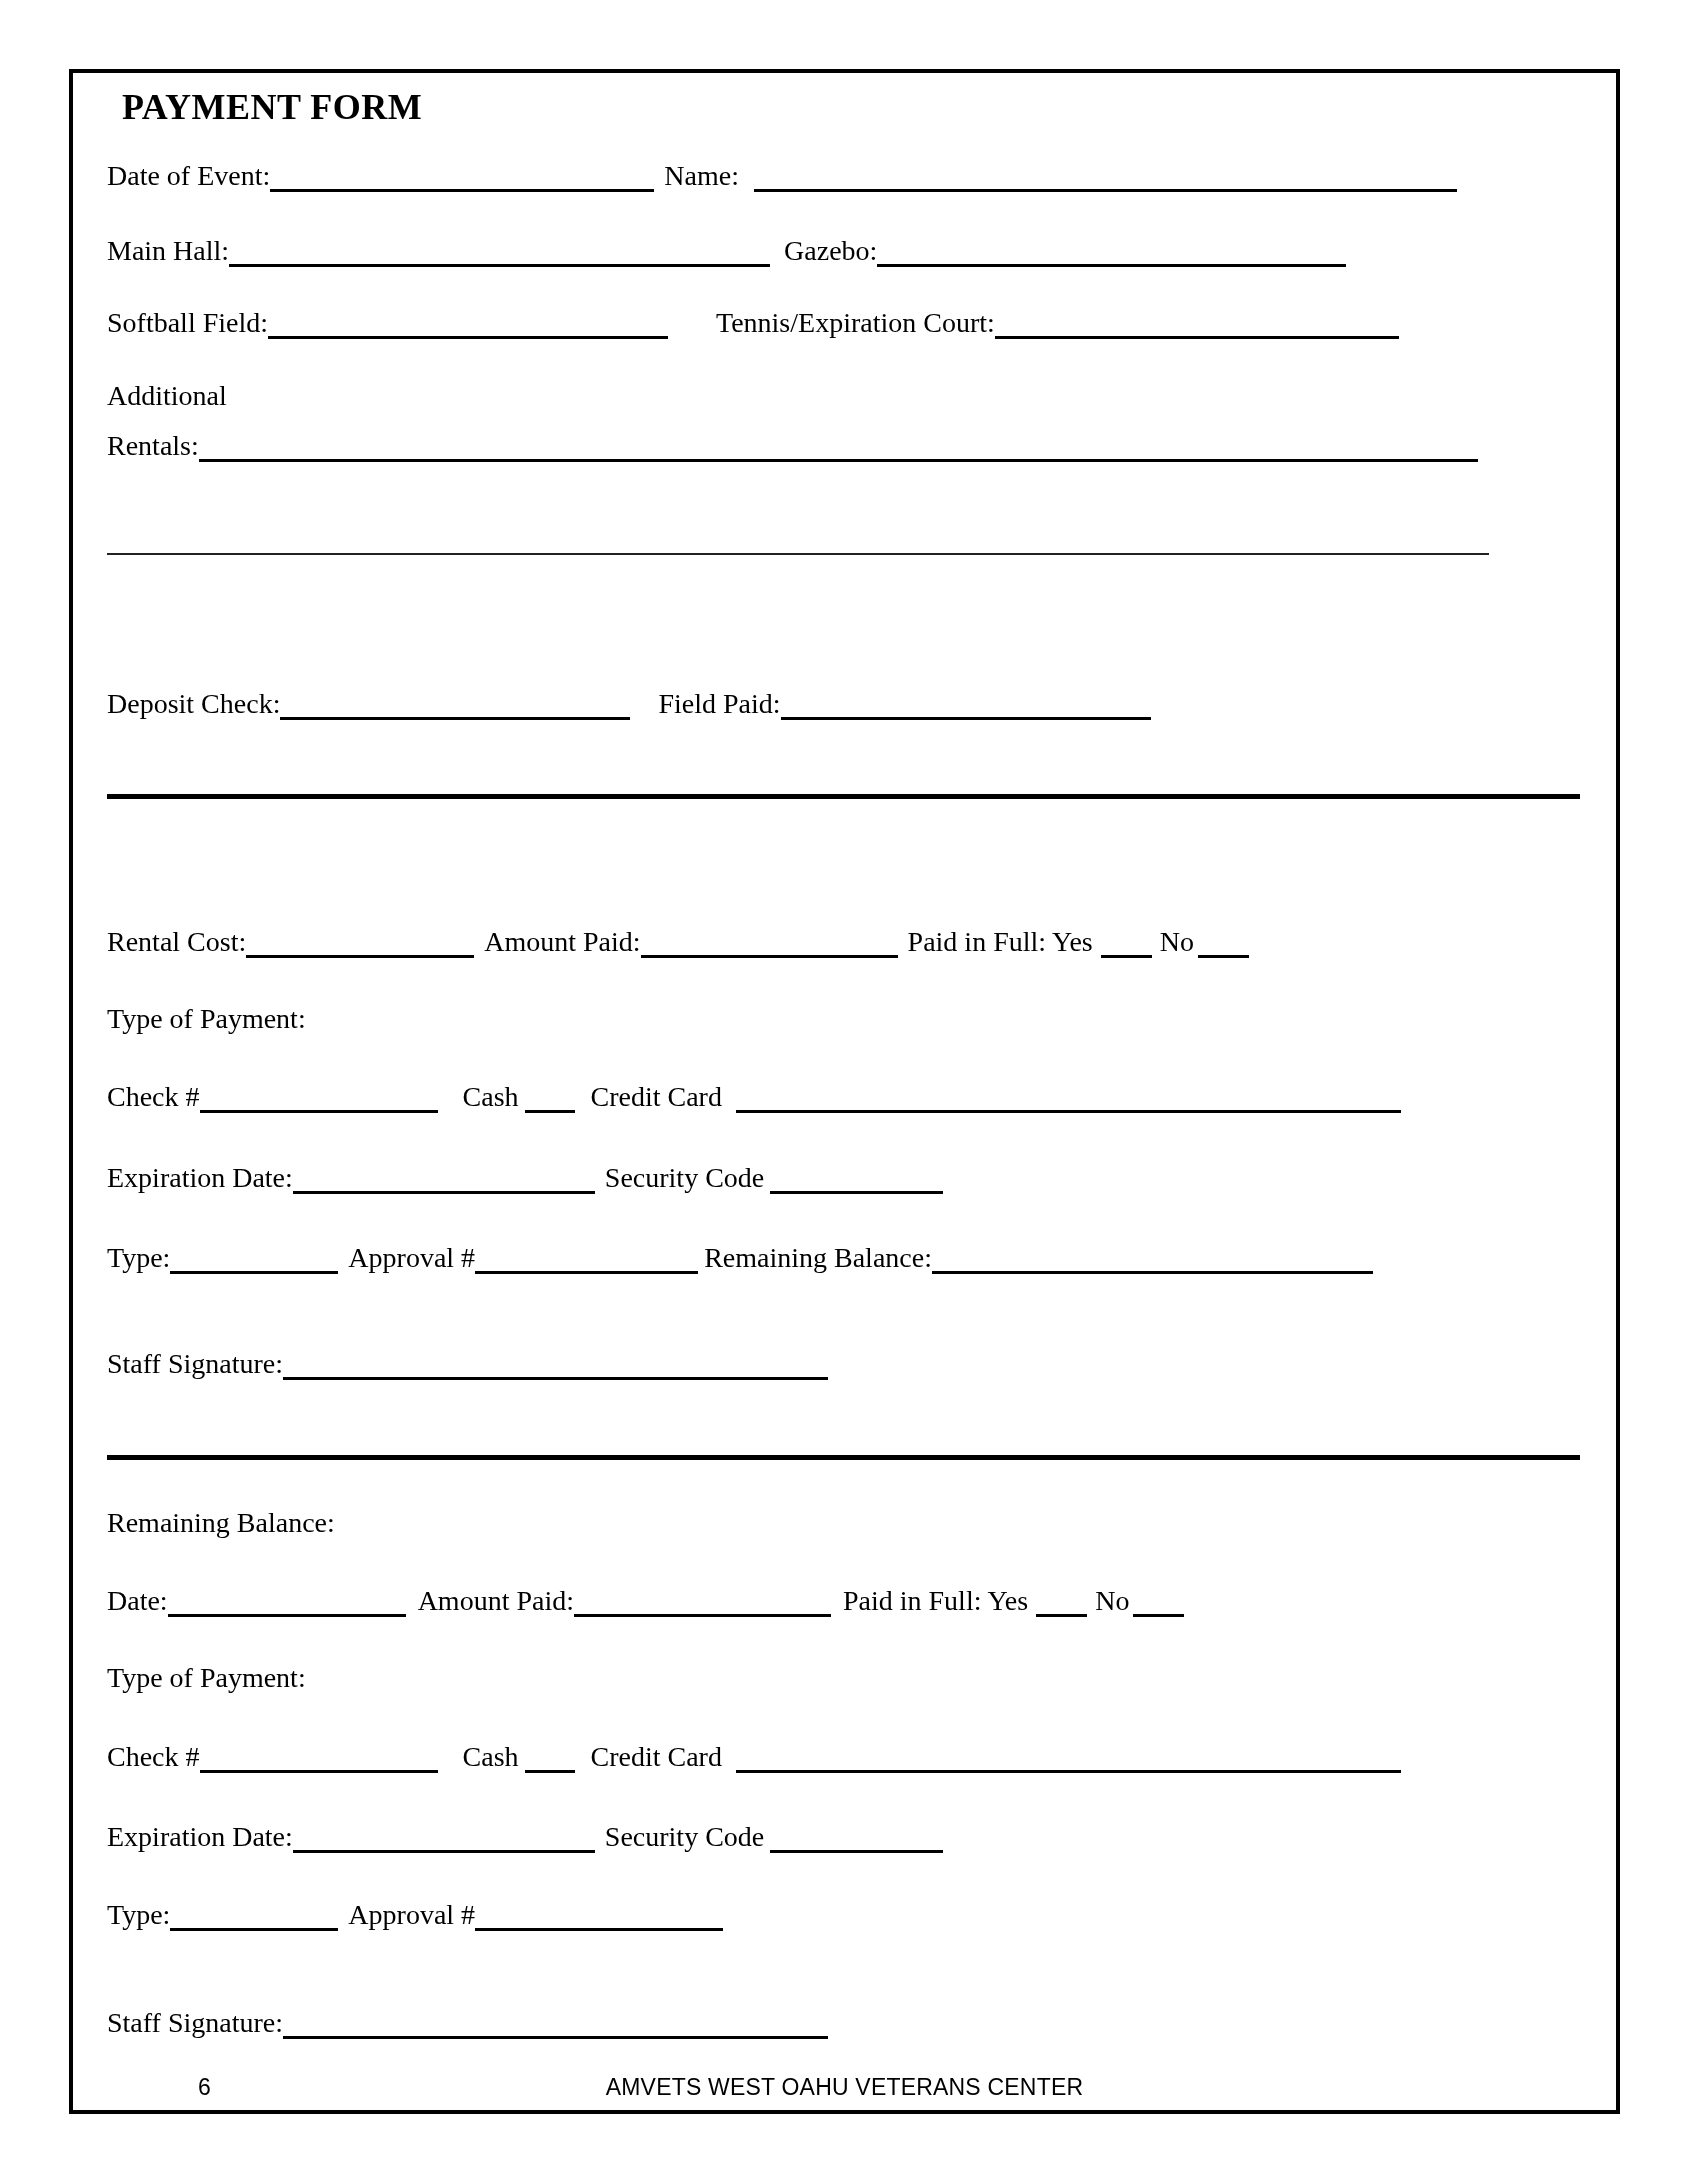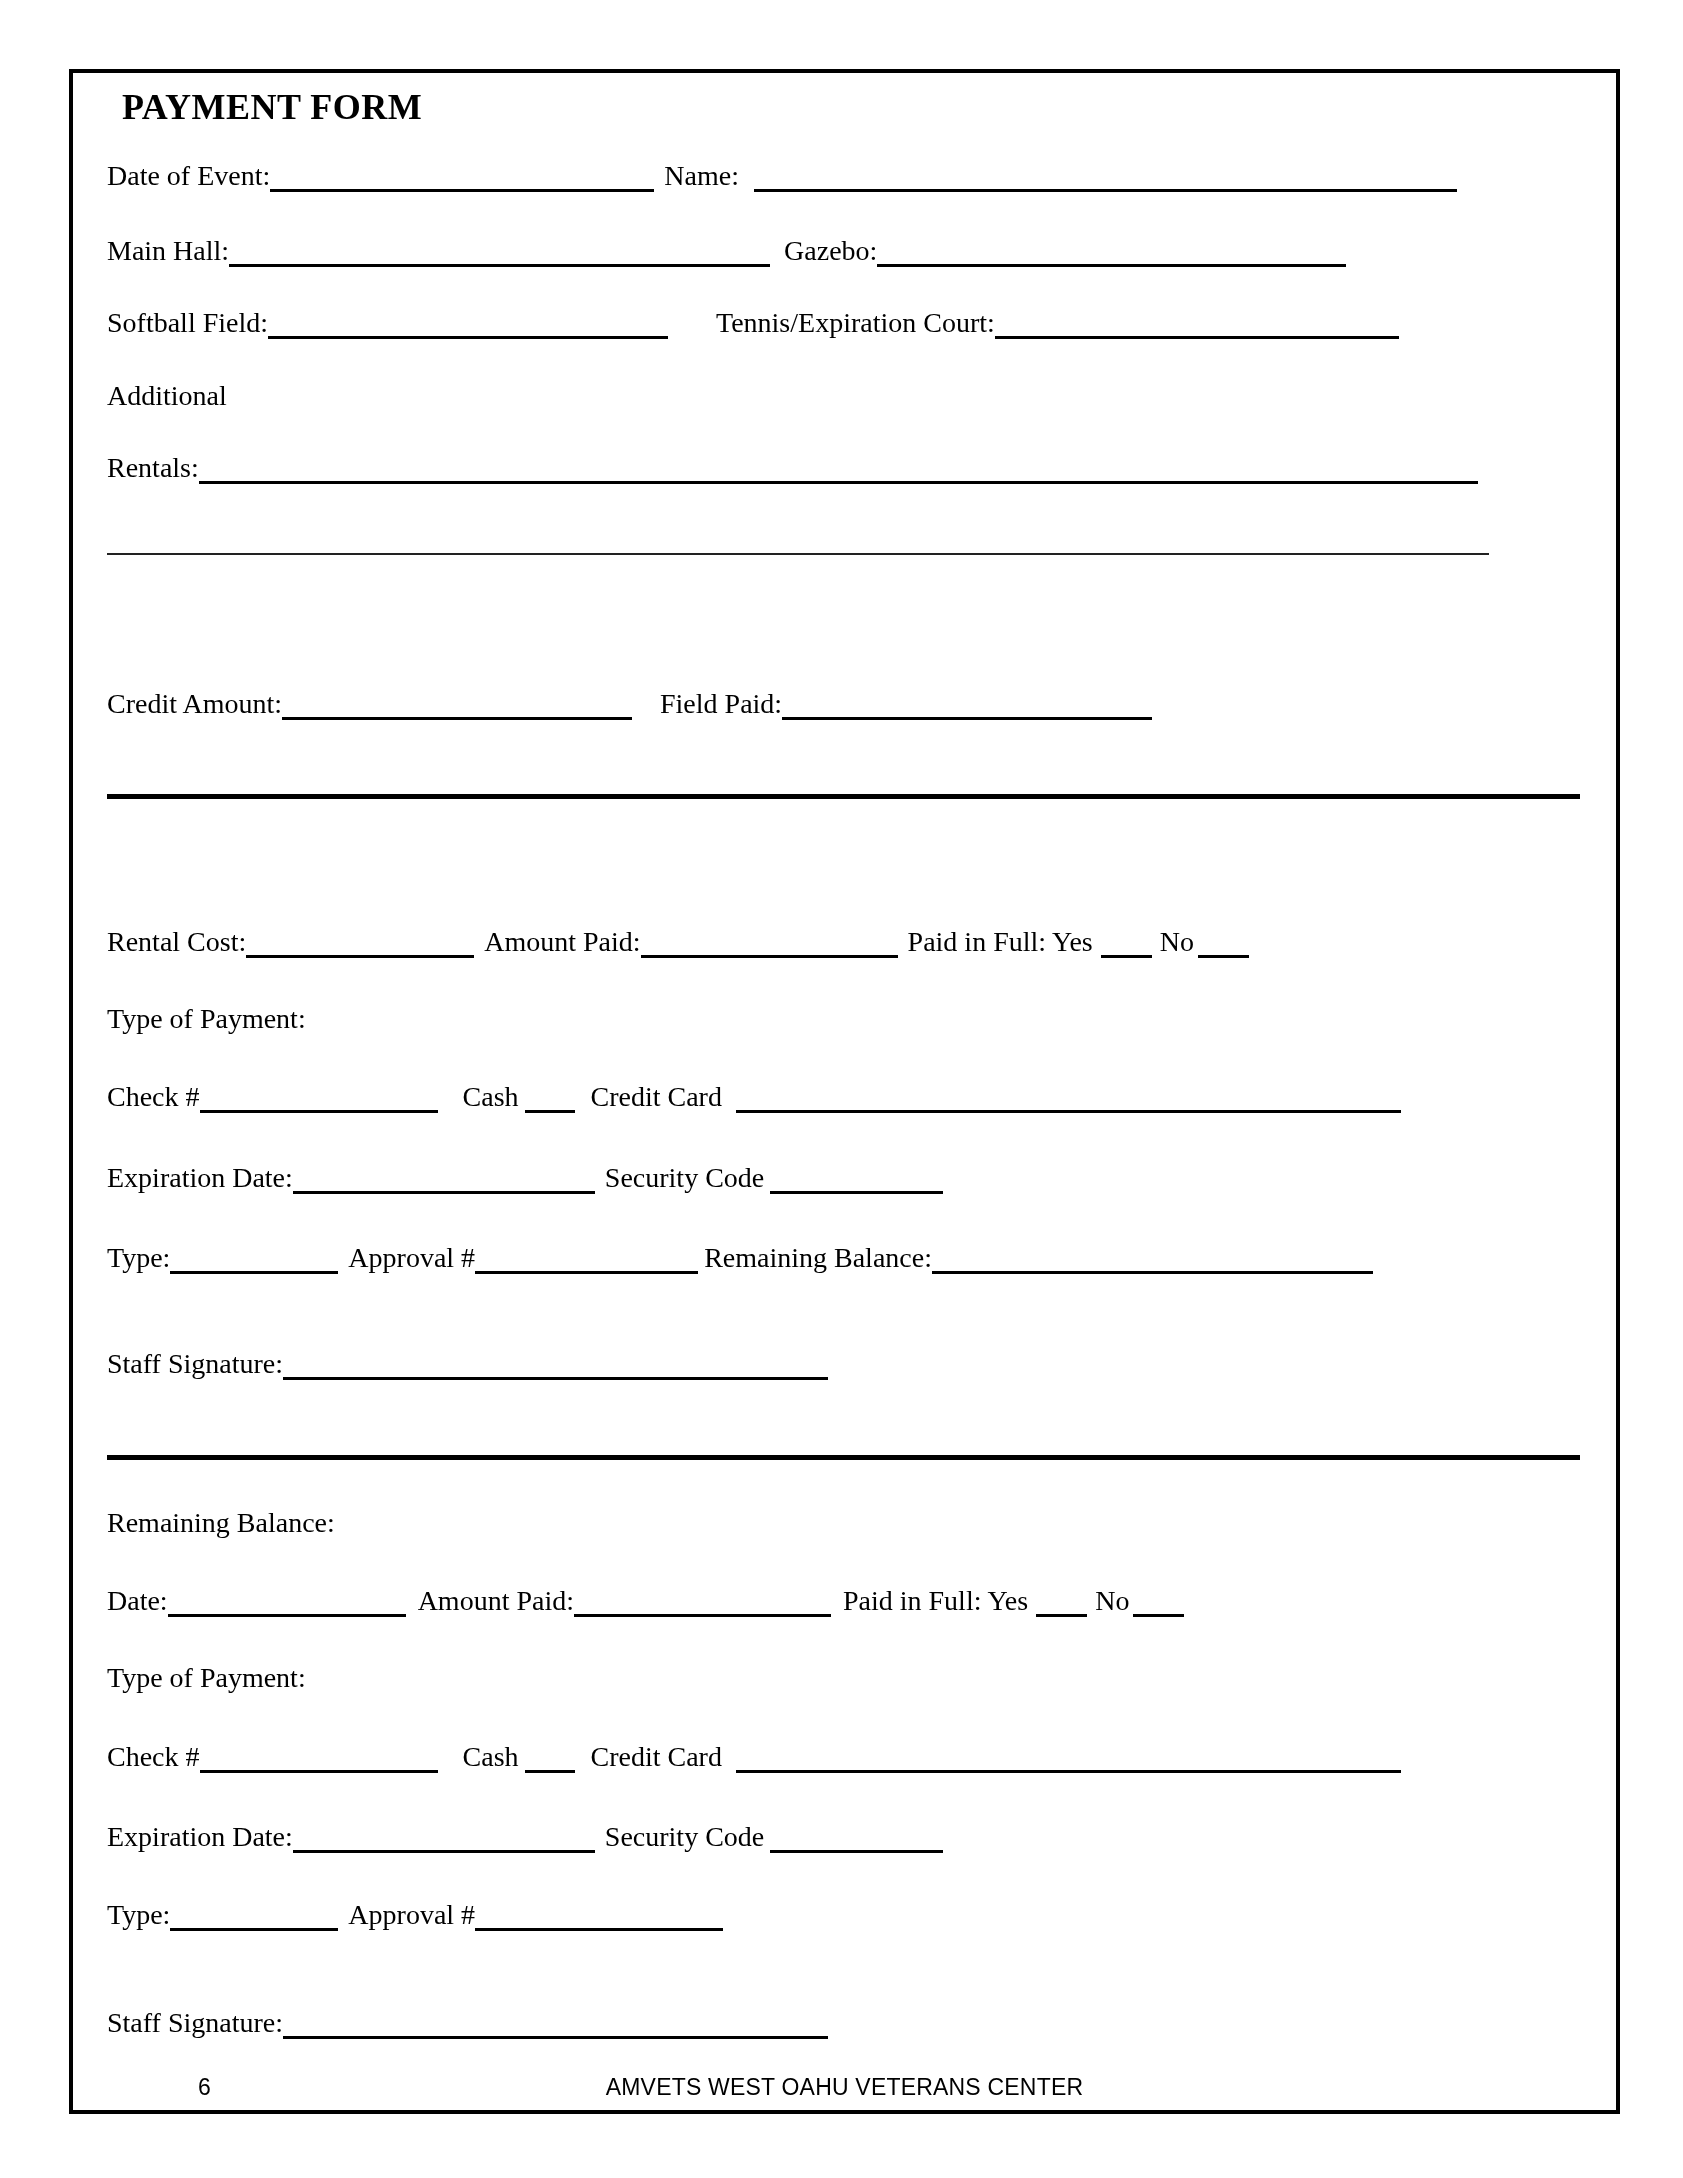--- a/index.html
+++ b/index.html
@@ -89,25 +89,25 @@
   <h1 class="title">PAYMENT FORM</h1>
 
   <div class="row" style="top:158px"><span>Date of Event:</span><span class="fld" style="width:384px"></span><span style="margin-left:10px">Name:</span><span class="fld" style="width:703px;margin-left:15px"></span></div>
 
   <div class="row" style="top:233px"><span>Main Hall:</span><span class="fld" style="width:541px"></span><span style="margin-left:14px">Gazebo:</span><span class="fld" style="width:469px"></span></div>
 
   <div class="row" style="top:305px"><span>Softball Field:</span><span class="fld" style="width:400px"></span><span style="margin-left:48px">Tennis/Expiration Court:</span><span class="fld" style="width:404px"></span></div>
 
   <div class="row" style="top:378px"><span>Additional</span></div>
 
-  <div class="row" style="top:450px"><span>Rentals:</span><span class="fld" style="width:1279px"></span></div>
+  <div class="row" style="top:428px"><span>Rentals:</span><span class="fld" style="width:1279px"></span></div>
 
   <div class="thin" style="top:553px"></div>
 
-  <div class="row" style="top:686px"><span>Credit Amount:</span><span class="fld" style="width:350px"></span><span style="margin-left:28px">Field Paid:</span><span class="fld" style="width:370px"></span></div>
+  <div class="row" style="top:686px"><span>Deposit Check:</span><span class="fld" style="width:350px"></span><span style="margin-left:28px">Field Paid:</span><span class="fld" style="width:370px"></span></div>
 
   <div class="rule" style="top:794px"></div>
 
   <div class="row" style="top:924px"><span>Rental Cost:</span><span class="fld" style="width:228px"></span><span style="margin-left:10px">Amount Paid:</span><span class="fld" style="width:257px"></span><span style="margin-left:10px">Paid in Full: Yes</span><span class="fld" style="width:51px;margin-left:8px"></span><span style="margin-left:8px">No</span><span class="fld" style="width:51px;margin-left:4px"></span></div>
 
   <div class="row b" style="top:1001px"><span>Type of Payment:</span></div>
 
   <div class="row" style="top:1079px"><span>Check #</span><span class="fld" style="width:238px"></span><span style="margin-left:25px">Cash</span><span class="fld" style="width:50px;margin-left:6px"></span><span style="margin-left:16px">Credit Card</span><span class="fld" style="width:665px;margin-left:14px"></span></div>
 
   <div class="row" style="top:1160px"><span>Expiration Date:</span><span class="fld" style="width:302px"></span><span style="margin-left:10px">Security Code</span><span class="fld" style="width:173px;margin-left:6px"></span></div>

